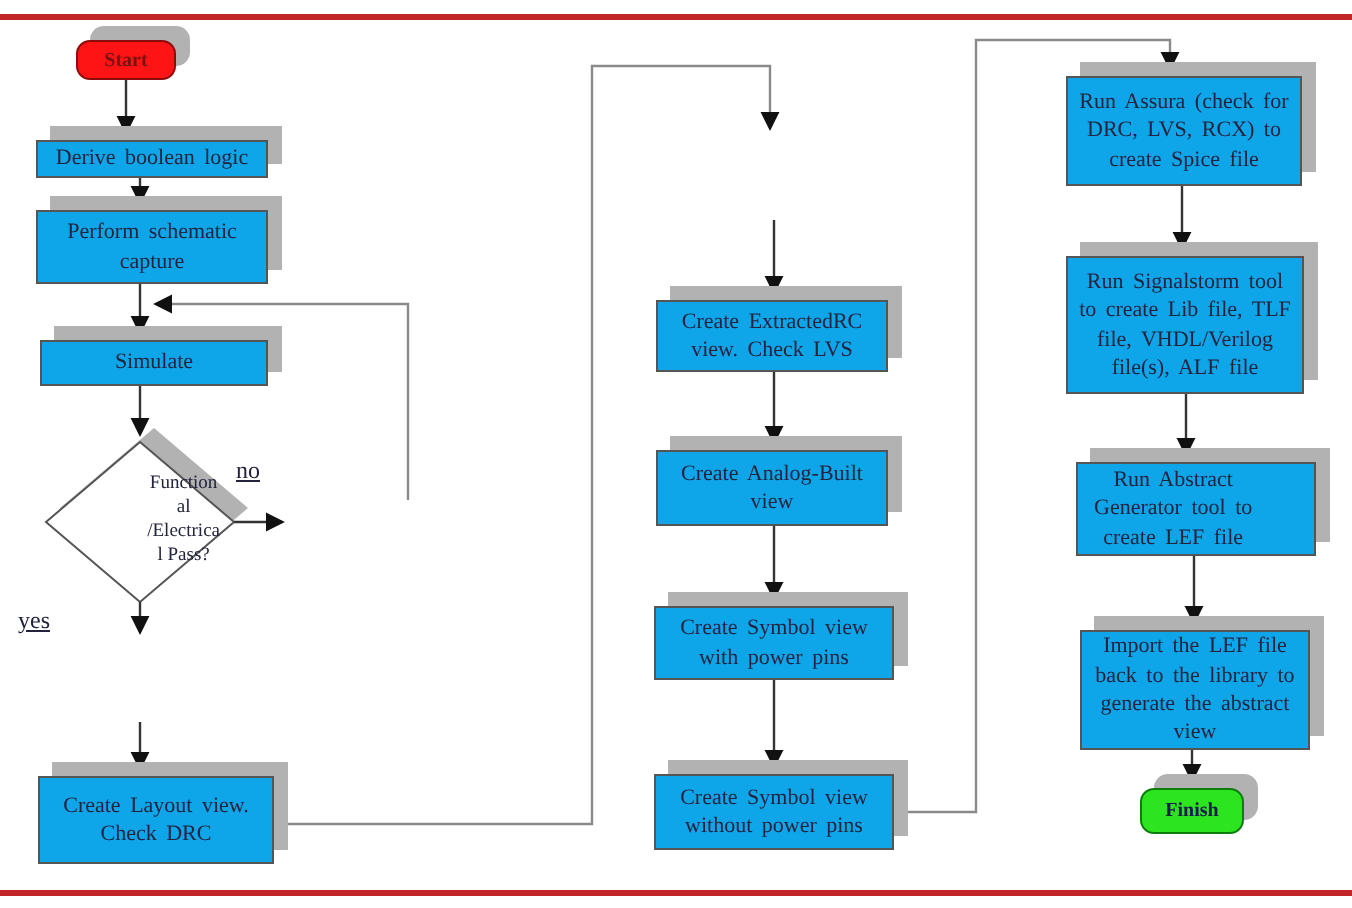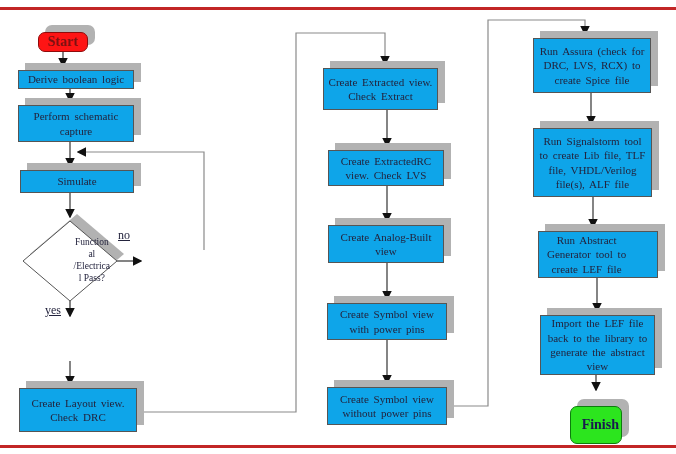--- a/index.html
+++ b/index.html
@@ -11,21 +11,21 @@
   .rule.top{top:7px;}
   .rule.bottom{top:445px;}
   svg.connectors{position:absolute;left:0;top:0;z-index:1;}
   .box{
     position:absolute;z-index:2;background:#0ea5e9;border:1px solid #555;
     box-shadow:7px -7px 0 #b2b2b2;box-sizing:border-box;
     display:flex;align-items:center;justify-content:center;
     text-align:center;font-size:11px;line-height:1.3;color:#23233d;
     white-space:pre-line;word-spacing:2px;padding:2px;
   }
-  .box.terminator{border-radius:7px;font-weight:bold;font-size:14px;margin-top:12px;}
+  .box.terminator{border-radius:7px;font-weight:bold;font-size:10px;}
   .box.start{background:#fe1414;border-color:#8f0b0b;color:#7a1212;}
   .box.finish{background:#2ce51e;border-color:#0c7d0c;color:#1a1a4e;}
   .box.big{font-size:13.5px;}
   .box.leftalign{justify-content:flex-start;text-align:center;padding-left:8px;}
   .diamond-label{
     position:absolute;z-index:3;display:flex;align-items:center;justify-content:flex-end;
     text-align:center;font-size:9.5px;line-height:1.25;color:#23233d;white-space:pre-line;
   }
   .edge-label{position:absolute;z-index:3;font-size:12px;color:#23233d;text-decoration:underline;}
   .watermark{
@@ -96,35 +96,31 @@
   <div class="diamond-label" style="left:30px;top:225px;width:80px;height:72px;">
     <span>Function
 al
 /Electrica
 l Pass?</span>
   </div>
 
   <div class="edge-label" style="left:118px;top:228px;">
     <span>no</span>
   </div>
-  <div class="edge-label" style="left:9px;top:303px;margin-left:36px;">
+  <div class="edge-label" style="left:9px;top:303px;">
     <span>yes</span>
   </div>
 
 
 
   <div class="box" style="left:19px;top:388px;width:118px;height:44px;">
     <span>Create Layout view.
 Check DRC</span>
   </div>
 
-  <div class="box" style="left:323px;top:68px;width:115px;height:42px;">
-    <span>Create Extracted view.
-Check Extract</span>
-  </div>
 
   <div class="box" style="left:328px;top:150px;width:116px;height:36px;">
     <span>Create ExtractedRC
 view.  Check LVS</span>
   </div>
 
   <div class="box" style="left:328px;top:225px;width:116px;height:38px;">
     <span>Create Analog-Built
 view</span>
   </div>
@@ -158,18 +154,18 @@
 create LEF file</span>
   </div>
 
   <div class="box" style="left:540px;top:315px;width:115px;height:60px;">
     <span>Import the LEF file
 back to the library to
 generate the abstract
 view</span>
   </div>
 
-  <div class="box terminator finish" style="left: 570px; top: 394px; width: 52px; height: 38px; background: rgb(44, 229, 30); justify-content: flex-end;">
+  <div class="box terminator finish" style="left: 570px; top: 394px; width: 52px; height: 23px; background: rgb(44, 229, 30);">
     <span>Finish</span>
   </div>
 
 
 </div>
 
 </body></html>

